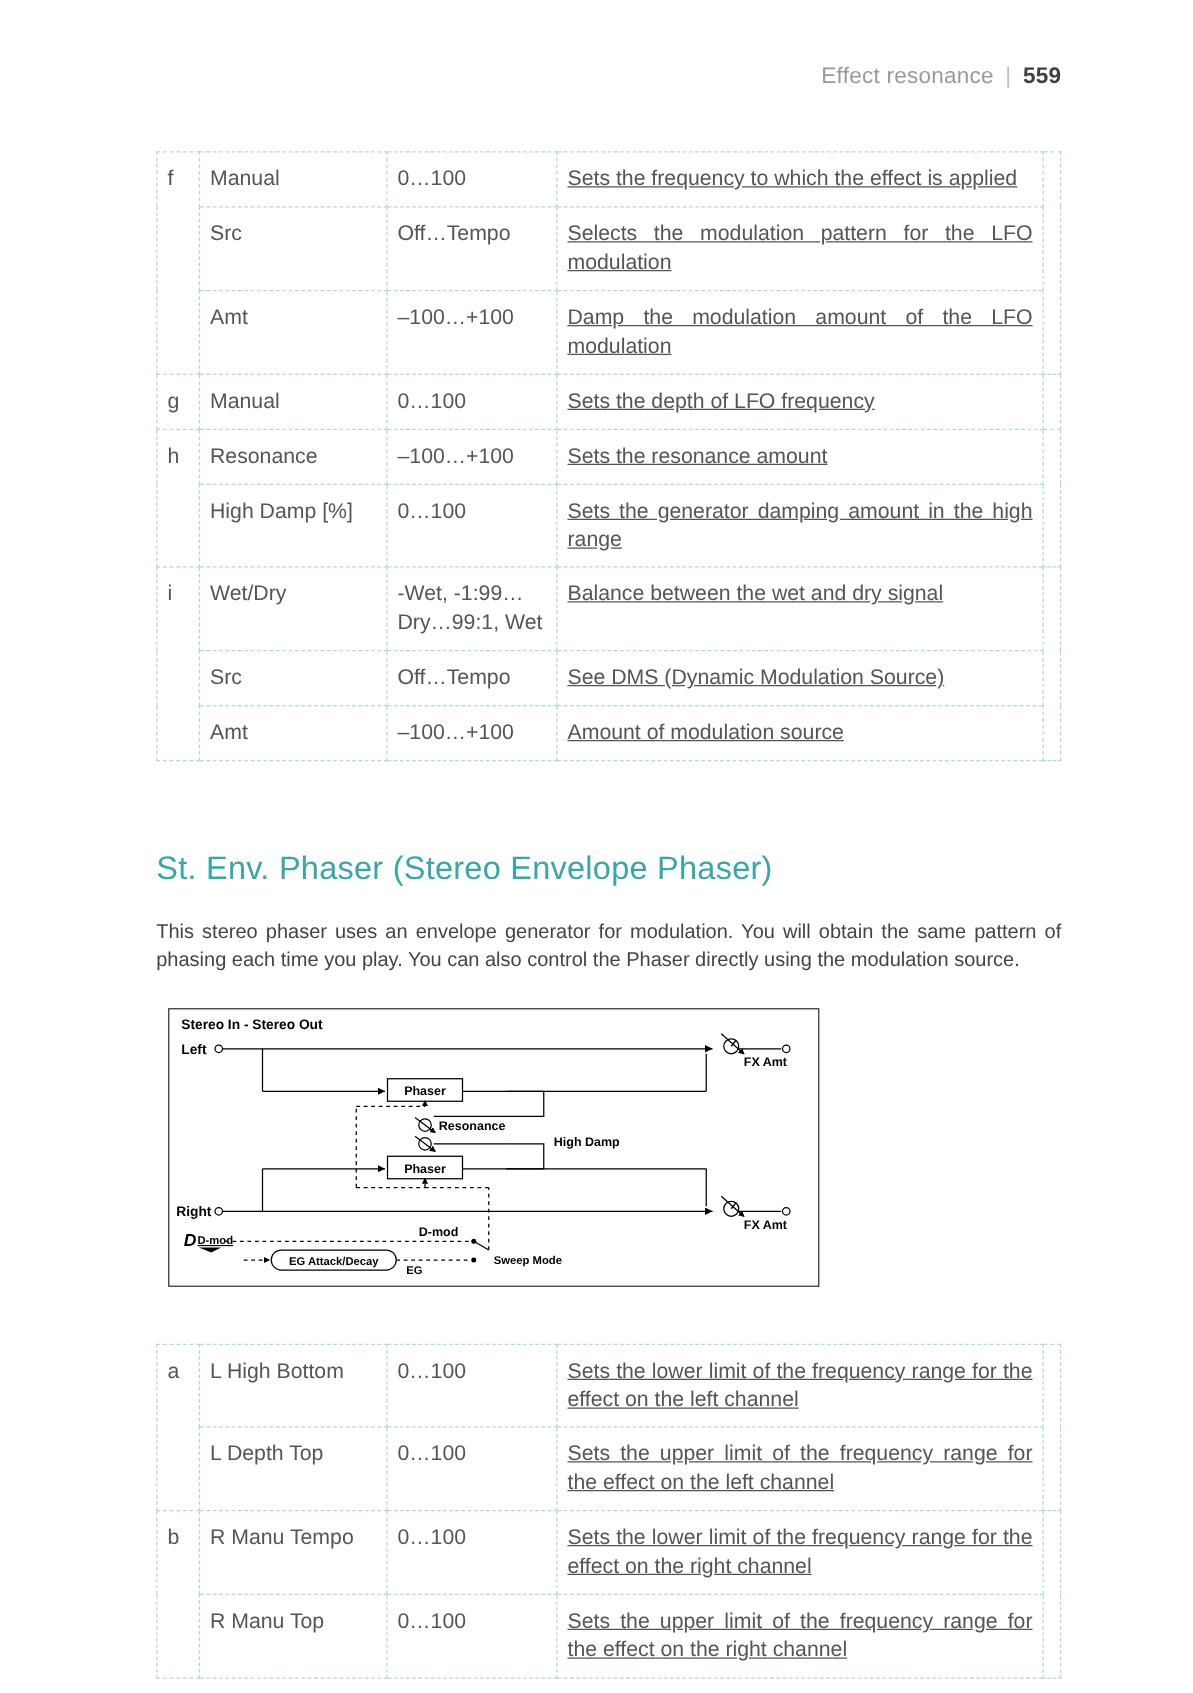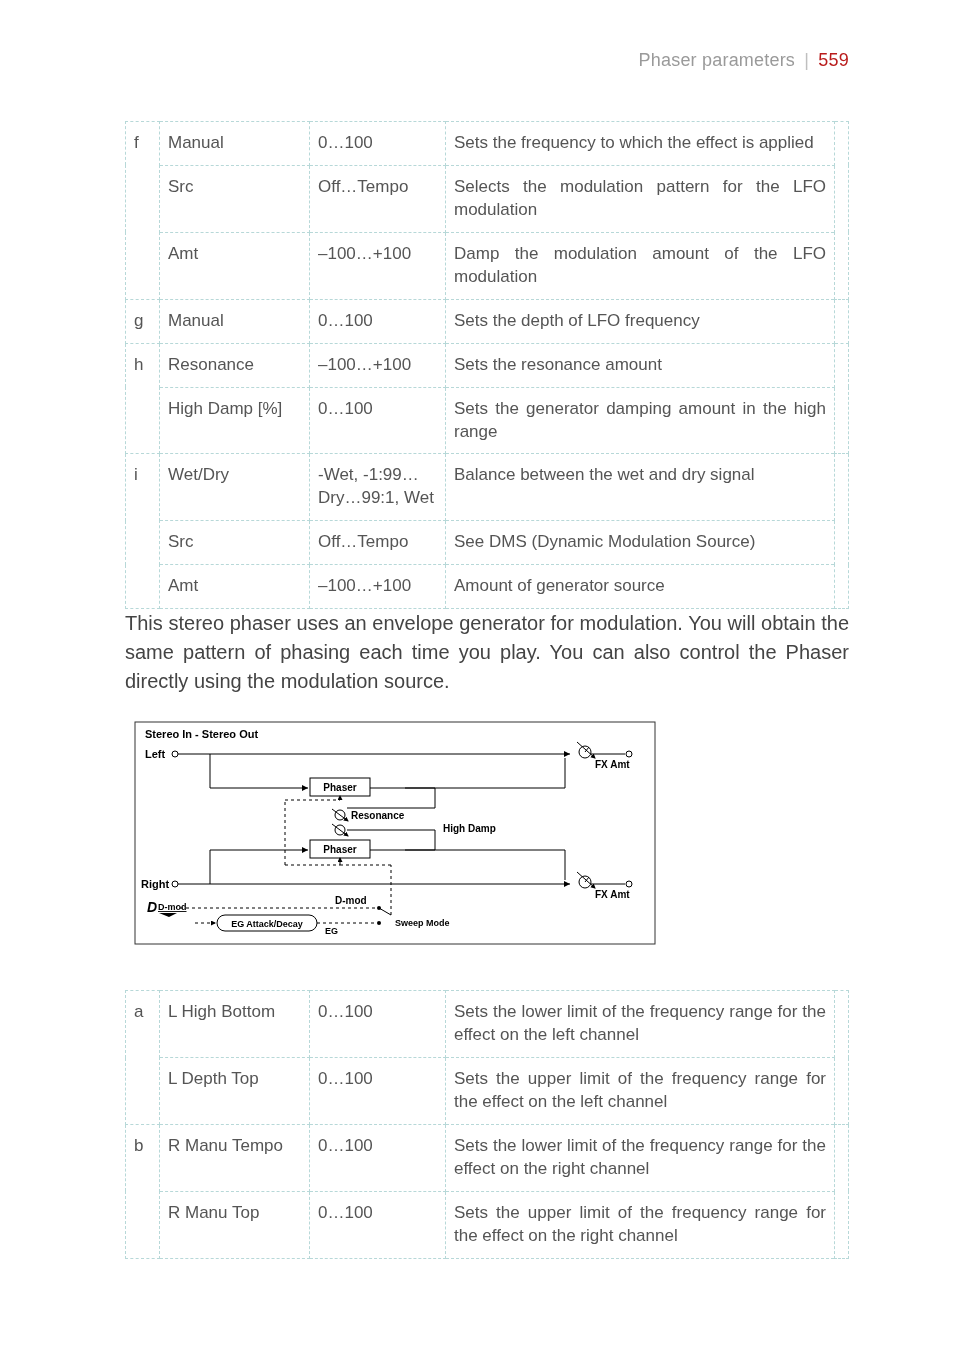--- a/index.html
+++ b/index.html
@@ -21,22 +21,22 @@
     font-size: 18px;
     color: #9a9a9a;
     margin-bottom: 50px;
     letter-spacing: 0.2px;
   }
   .running-head .divider {
     margin: 0 4px;
     color: #bfbfbf;
   }
   .running-head .pgnum {
-    font-weight: 400;
-    color: #b91c1c;
+    font-weight: 700;
+    color: #404040;
   }
   table.param {
     border-collapse: collapse;
     width: 100%;
     table-layout: fixed;
     font-size: 17px;
   }
   table.param col.c1 { width: 34px; }
   table.param col.c2 { width: 150px; }
   table.param col.c3 { width: 136px; }
@@ -51,47 +51,48 @@
   }
   table.param td.lead {
     text-align: left;
     padding-left: 8px;
   }
   table.param td.tail {
     padding: 0;
   }
   table.param td.desc {
     text-align: justify;
+    text-decoration: underline;
   }
   h2.section {
     color: #3aa6a6;
     font-weight: 400;
     font-size: 26px;
     margin: 70px 0 24px 0;
     letter-spacing: 0.2px;
   }
   p.body {
-    font-size: 20px;
+    font-size: 16px;
     line-height: 1.45;
     color: #444;
     margin: 0 0 24px 0;
     text-align: justify;
   }
   .diagram-wrap {
     margin: 0 0 40px 0;
   }
   svg { display:block; }
 </style>
 </head>
 <body>
 
 <div class="page">
 
   <div class="running-head">
-    <span>Phaser parameters</span>
+    <span>Effect resonance</span>
     <span class="divider">|</span>
     <span class="pgnum">559</span>
   </div>
 
   <table class="param">
     <colgroup>
         <col class="c1">
         <col class="c2">
         <col class="c3">
         <col class="c4">
@@ -142,25 +143,26 @@
         <td class="tail" rowspan="3"></td>
       </tr>
       <tr>
         <td>Src</td>
         <td>Off…Tempo</td>
         <td class="desc">See DMS (Dynamic Modulation Source)</td>
       </tr>
       <tr>
         <td>Amt</td>
         <td>–100…+100</td>
-        <td class="desc">Amount of generator source</td>
+        <td class="desc">Amount of modulation source</td>
       </tr>
     </tbody>
   </table>
 
+  <h2 class="section">St. Env. Phaser (Stereo Envelope Phaser)</h2>
   <p class="body">This stereo phaser uses an envelope generator for modulation. You will obtain the same pattern of phasing each time you play. You can also control the Phaser directly using the modulation source.</p>
 
   <div class="diagram-wrap">
     <svg width="540" height="230" viewBox="0 0 540 230">
       <rect x="10" y="2" width="520" height="222" fill="none" stroke="#333" stroke-width="1"></rect>
       <text x="20" y="18" font-size="11" font-weight="700" fill="#000">Stereo In - Stereo Out</text>
 
       <text x="20" y="38" font-size="11" font-weight="700" fill="#000">Left</text>
       <circle cx="50" cy="34" r="3" fill="#fff" stroke="#000"></circle>
       <line x1="53" y1="34" x2="445" y2="34" stroke="#000" marker-end="url(#arrow)"></line>

